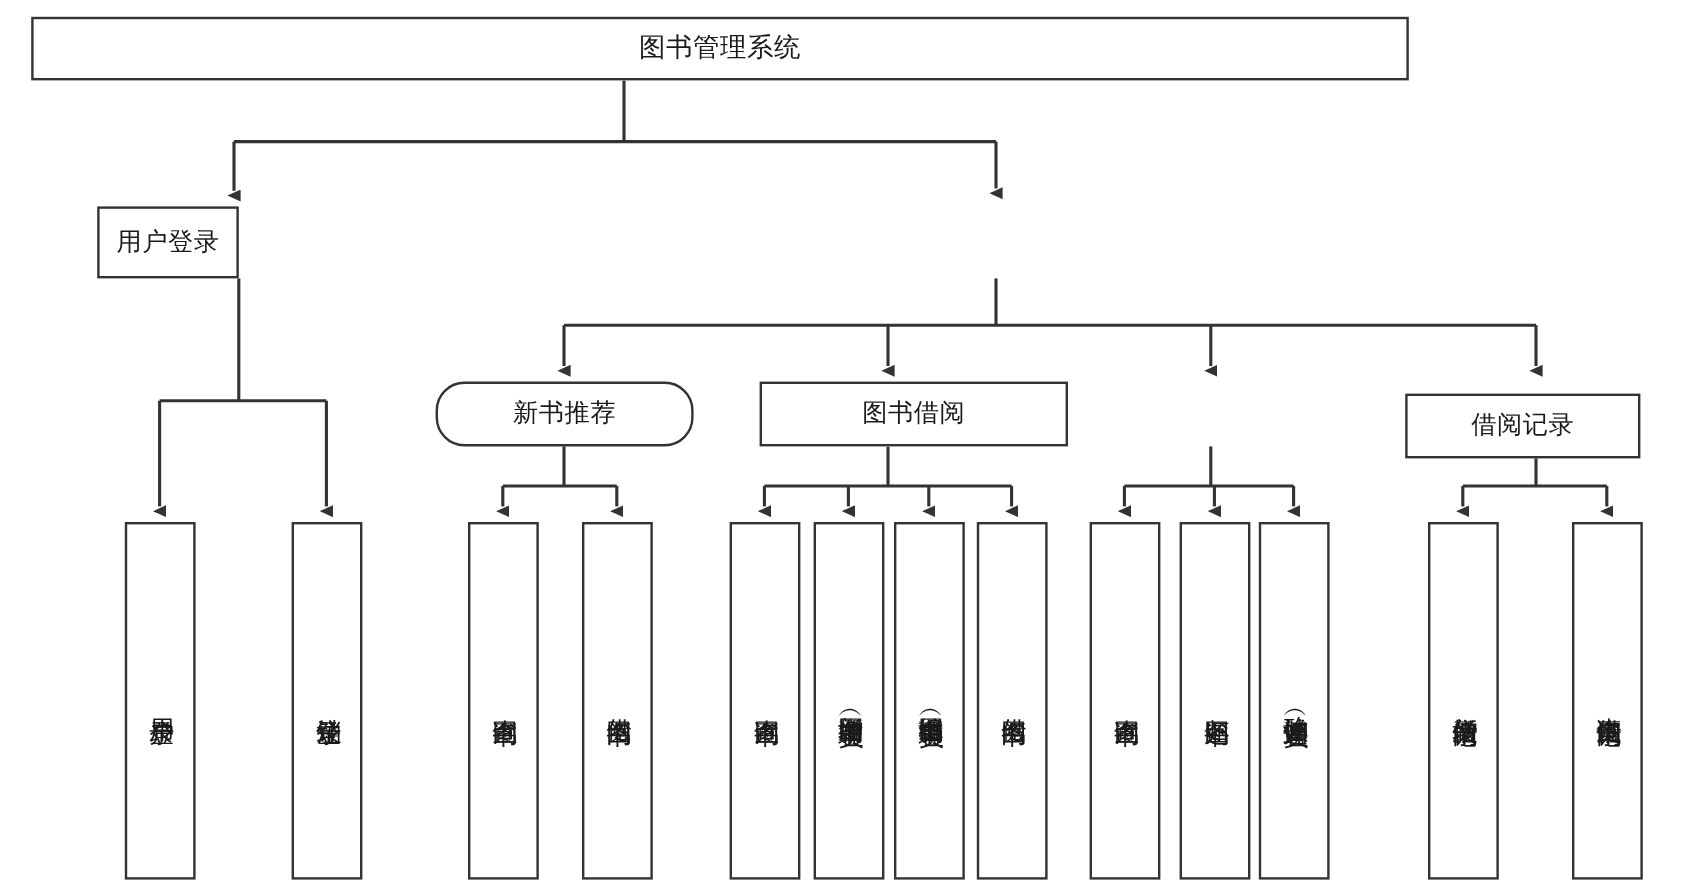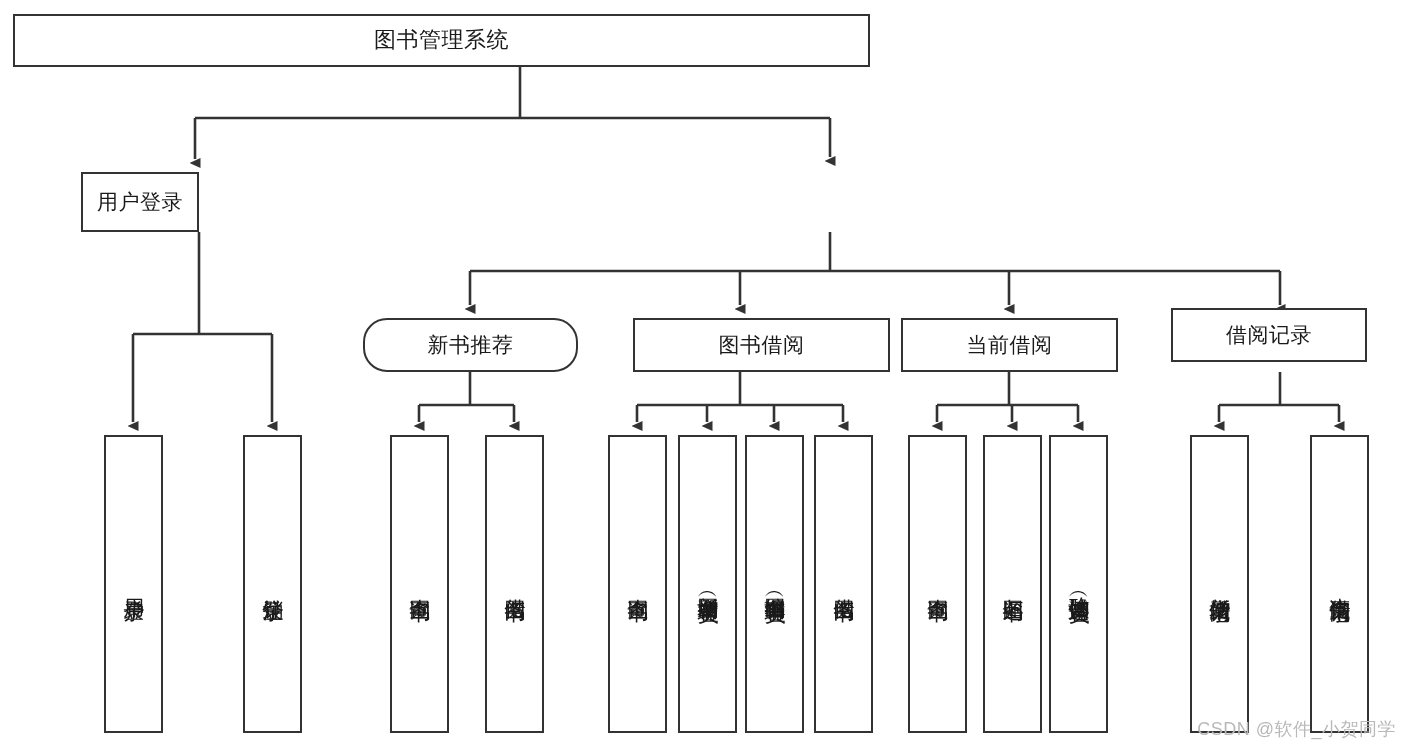--- a/index.html
+++ b/index.html
@@ -116,37 +116,35 @@
       <path d="M1012,405 L1012,422" marker-end="url(#arrow)"></path>
       <path d="M1078,405 L1078,422" marker-end="url(#arrow)"></path>
 
       <path d="M1280,372 L1280,405"></path>
       <path d="M1219,405 L1339,405"></path>
       <path d="M1219,405 L1219,422" marker-end="url(#arrow)"></path>
       <path d="M1339,405 L1339,422" marker-end="url(#arrow)"></path>
     </g>
   </svg>
 
-  <div class="node node-h node-root" style="left: 13px; top: 14px; width: 857px; height: 53px;">图书管理系统</div>
+  <div class="node node-h node-root" style="left: 26px; top: 14px; width: 1148px; height: 53px;">图书管理系统</div>
 
   <div class="node node-h" style="left: 81px; top: 172px; width: 118px; height: 60px;">用户登录</div>
 
   <div class="node node-h" style="left: 363px; top: 318px; width: 215px; height: 54px; border-radius: 24px;">新书推荐</div>
   <div class="node node-h" style="left: 633px; top: 318px; width: 257px; height: 54px;">图书借阅</div>
-  <div class="node node-h" style="left: 901px; top: 318px; width: 217px; height: 54px;">当前借阅</div>
-  <div class="node node-h" style="left: 1171px; top: 308px; width: 196px; height: 54px;">借阅记录</div>
+  <div class="node node-h" style="left: 1171px; top: 328px; width: 196px; height: 54px;">借阅记录</div>
 
   <div class="node node-v" style="left: 104px; top: 435px; width: 59px; height: 298px;">用户登录</div>
   <div class="node node-v" style="left: 243px; top: 435px; width: 59px; height: 298px;">注销登录</div>
   <div class="node node-v" style="left: 390px; top: 435px; width: 59px; height: 298px;">查询图书</div>
   <div class="node node-v" style="left: 485px; top: 435px; width: 59px; height: 298px;">借阅图书</div>
   <div class="node node-v" style="left: 608px; top: 435px; width: 59px; height: 298px;">查询图书</div>
   <div class="node node-v" style="left: 678px; top: 435px; width: 59px; height: 298px;">新增图书（管理员）</div>
   <div class="node node-v" style="left: 745px; top: 435px; width: 59px; height: 298px;">编辑图书（管理员）</div>
   <div class="node node-v" style="left: 814px; top: 435px; width: 59px; height: 298px;">借阅图书</div>
   <div class="node node-v" style="left: 908px; top: 435px; width: 59px; height: 298px;">查询图书</div>
   <div class="node node-v" style="left: 983px; top: 435px; width: 59px; height: 298px;">归还图书</div>
   <div class="node node-v" style="left: 1049px; top: 435px; width: 59px; height: 298px;">确认归还（管理员）</div>
   <div class="node node-v" style="left: 1190px; top: 435px; width: 59px; height: 298px;">新增借阅记录</div>
   <div class="node node-v" style="left: 1310px; top: 435px; width: 59px; height: 298px;">查询借阅记录</div>
 
-  <div class="watermark">CSDN @软件_小贺同学</div>
 </div>
 
 </body></html>

